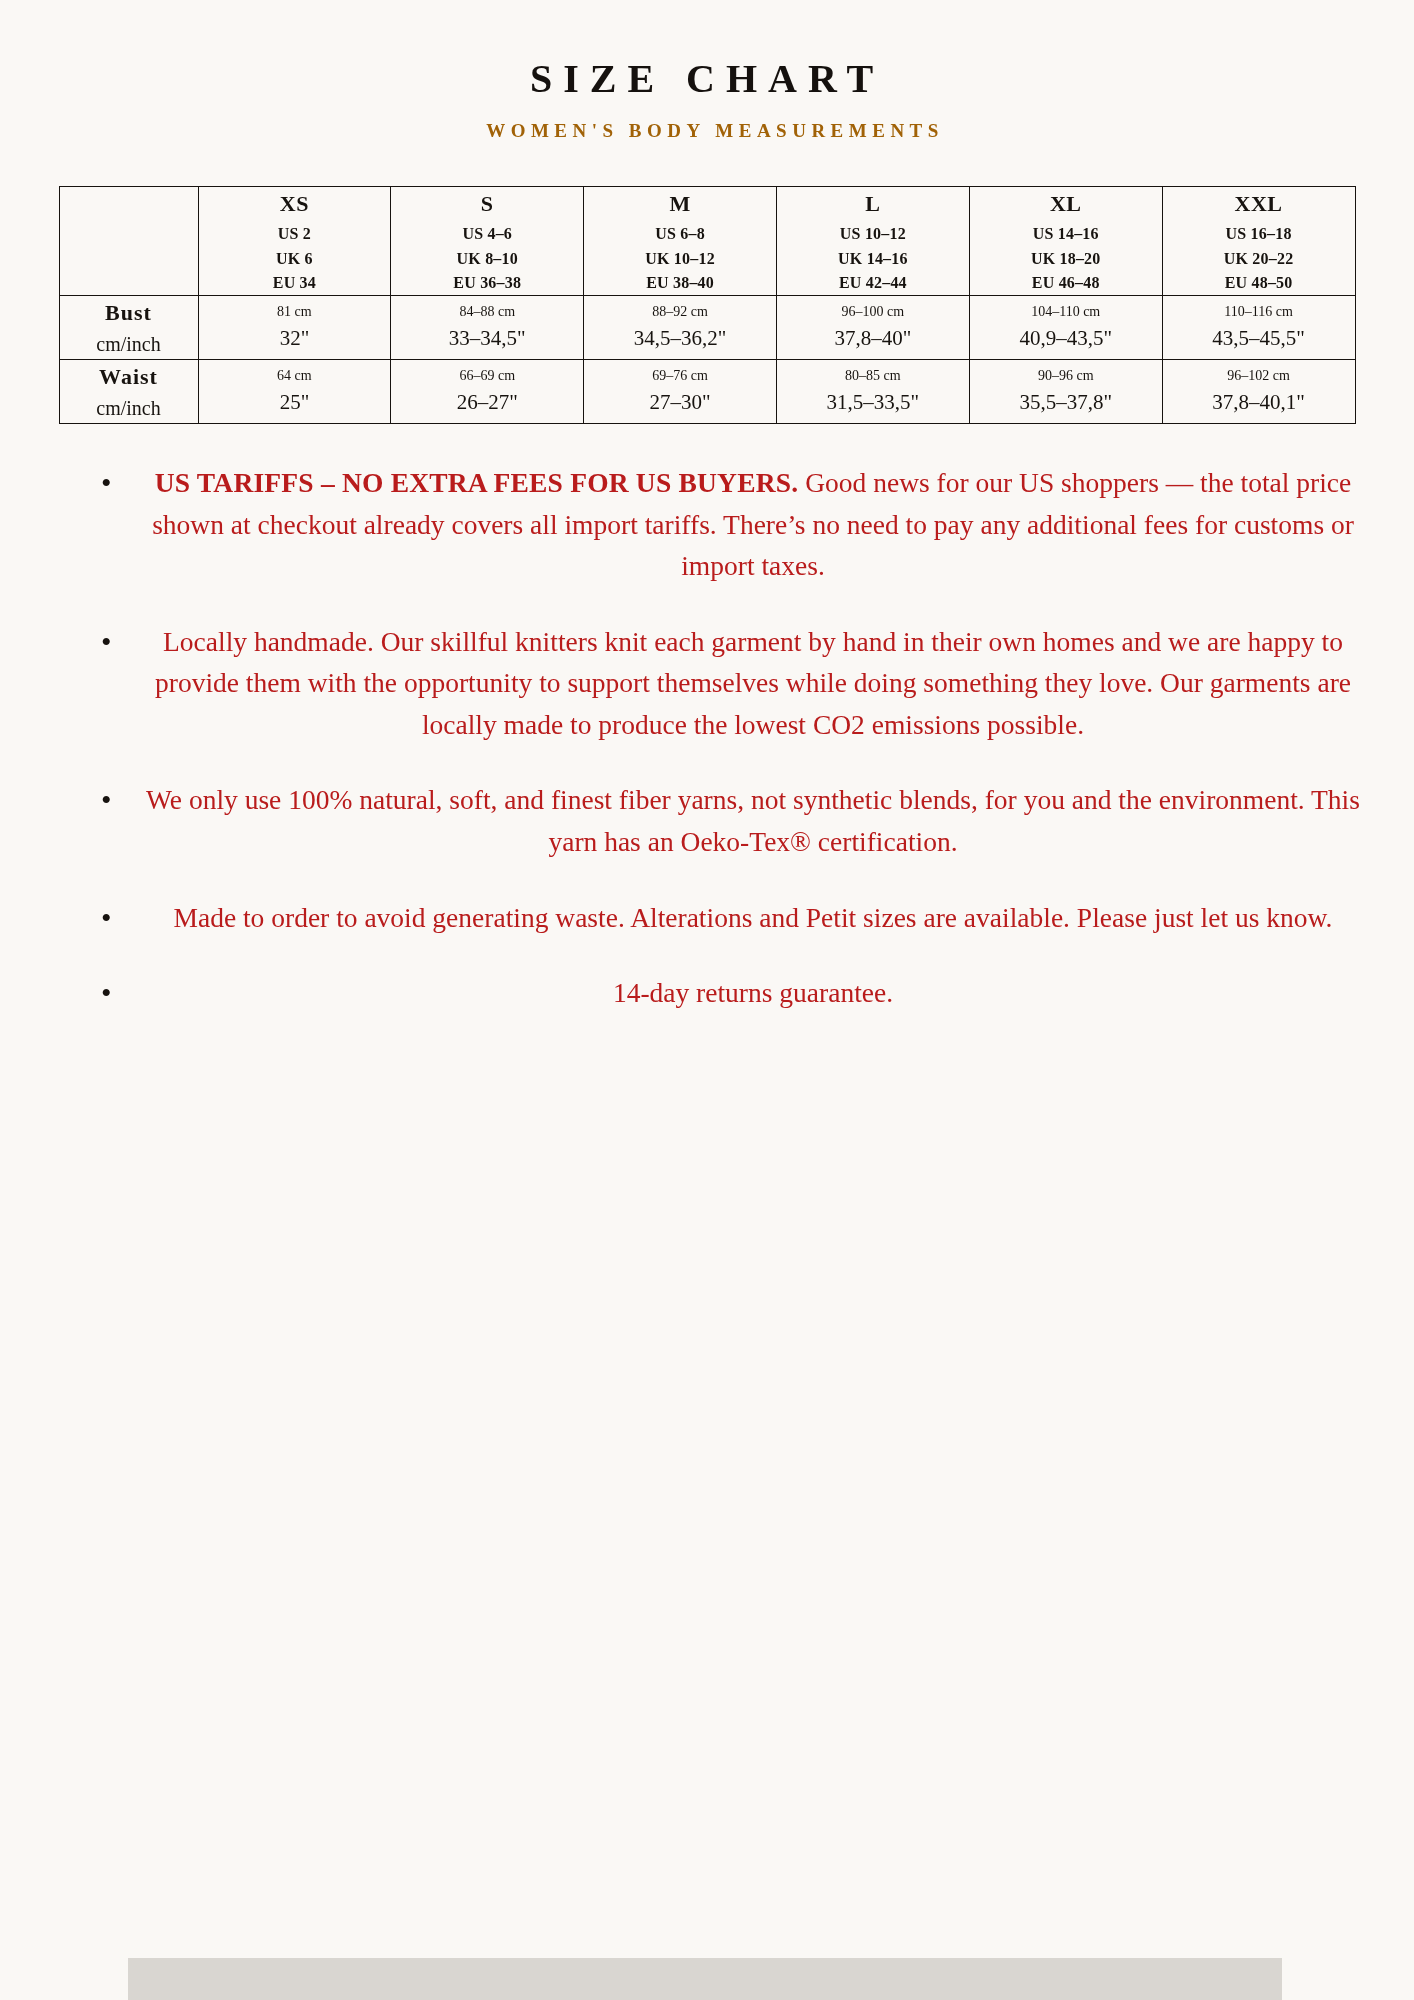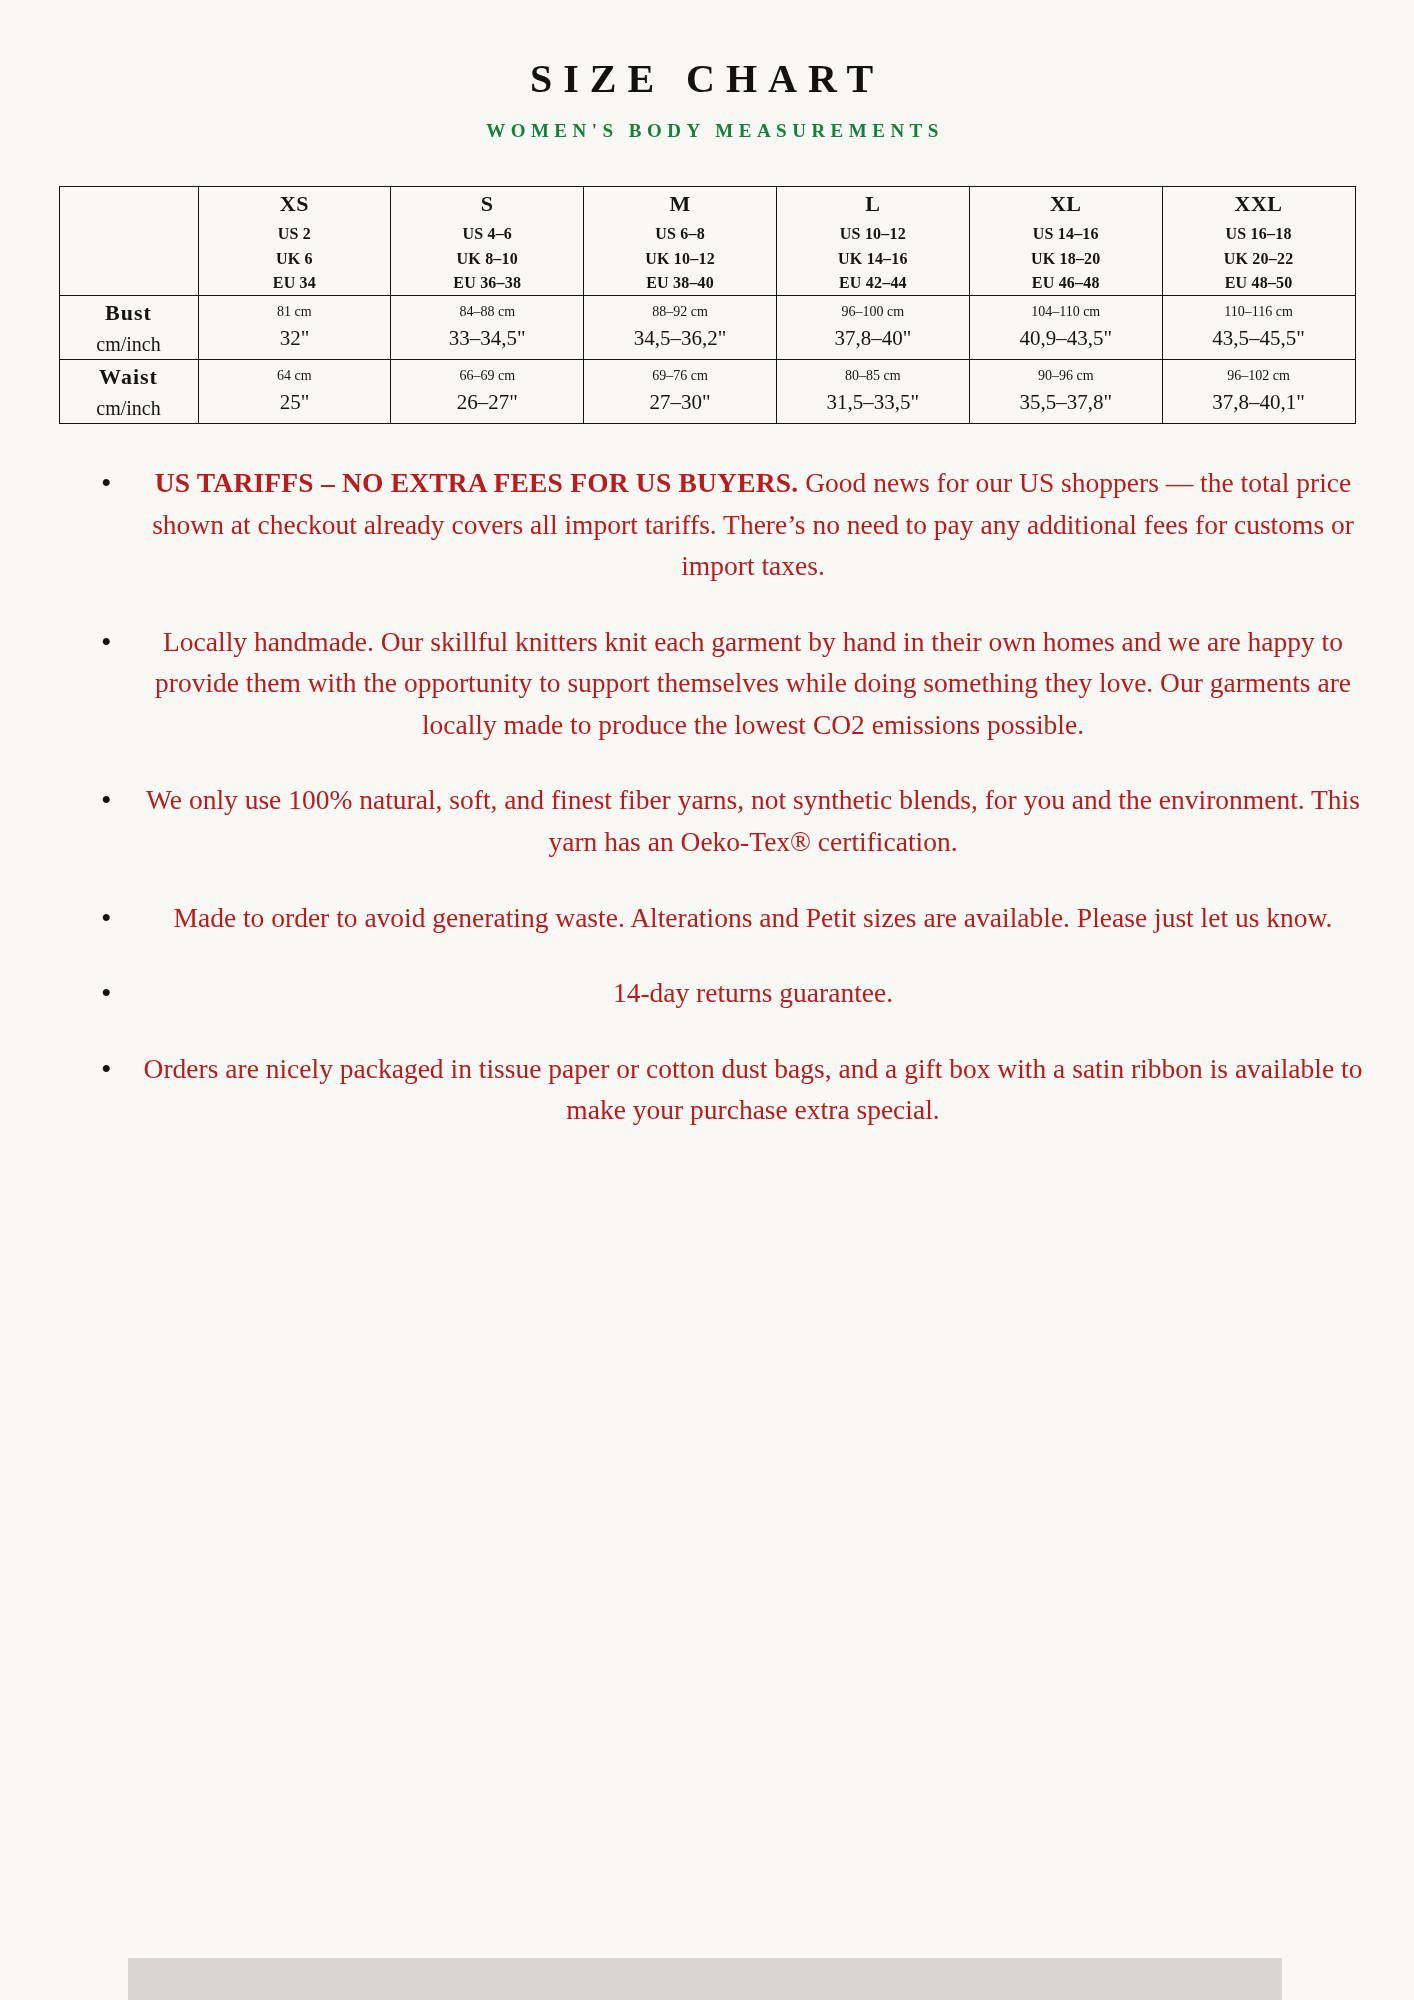--- a/index.html
+++ b/index.html
@@ -35,21 +35,21 @@
     padding-top: 54px;
     color: #15110e;
     font-family: "Liberation Serif", serif;
   }
   .doc-subtitle {
     text-align: center;
     font-size: 19px;
     letter-spacing: 5.5px;
     font-weight: 600;
     margin: 18px 0 0 16px;
-    color: #15803d;
+    color: #a16207;
   }
 
   
   .table-wrap {
     margin: 44px auto 0 auto;
     width: 1297px;
   }
   table.size-chart {
     border-collapse: collapse;
     width: 100%;
@@ -269,19 +269,16 @@
     </li>
     <li>
       <span>We only use 100% natural, soft, and finest fiber yarns, not synthetic blends, for you and the environment. This yarn has an Oeko-Tex® certification.</span>
     </li>
     <li>
       <span>Made to order to avoid generating waste. Alterations and Petit sizes are available. Please just let us know.</span>
     </li>
     <li>
       <span>14-day returns guarantee.</span>
     </li>
-    <li>
-      <span>Orders are nicely packaged in tissue paper or cotton dust bags, and a gift box with a satin ribbon is available to make your purchase extra special.</span>
-    </li>
   </ul>
 
   <div class="bottom-strip"></div>
 </div>
 
 </body></html>

